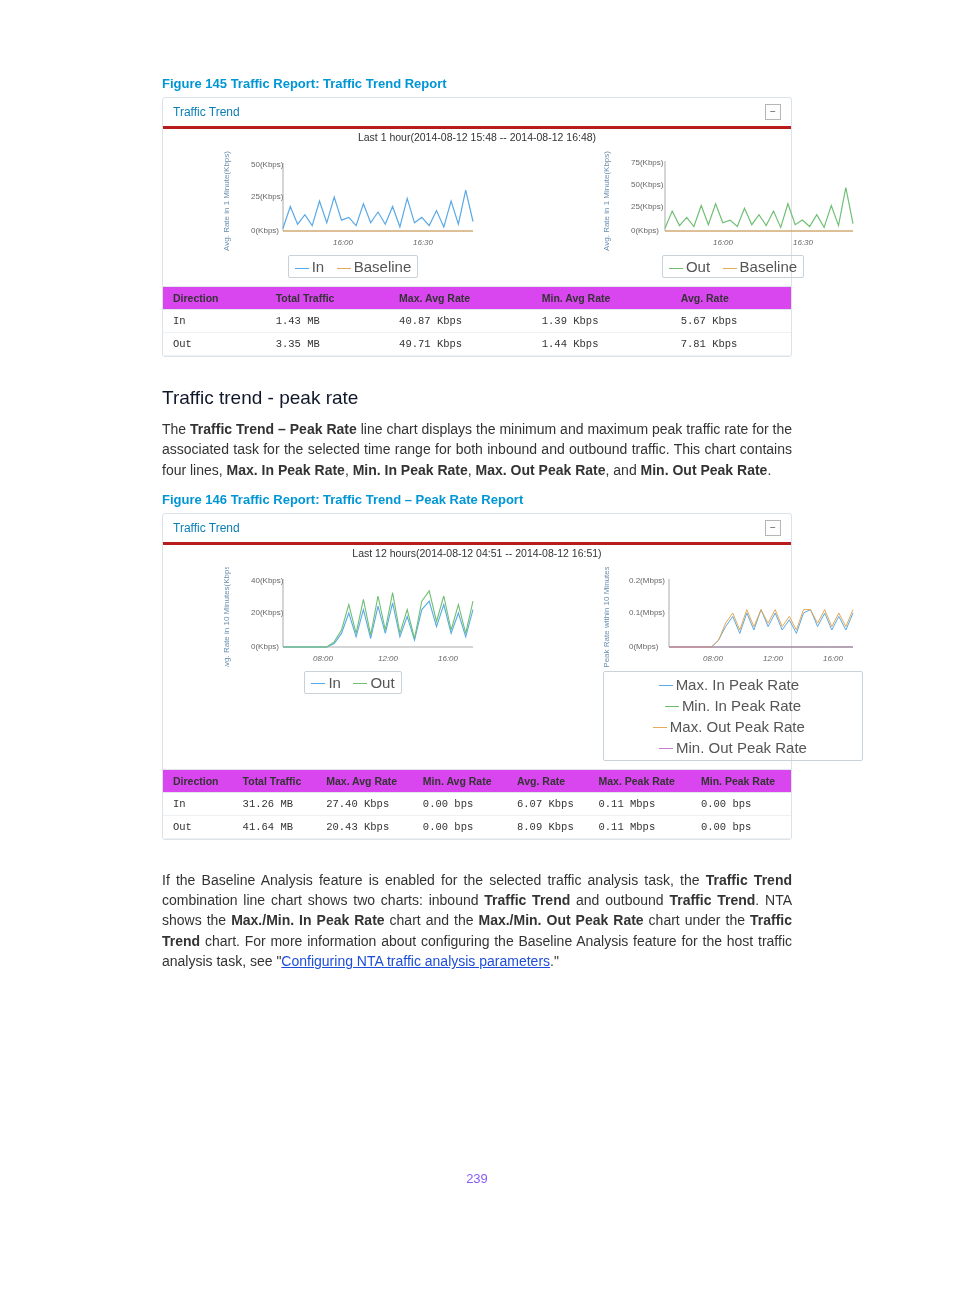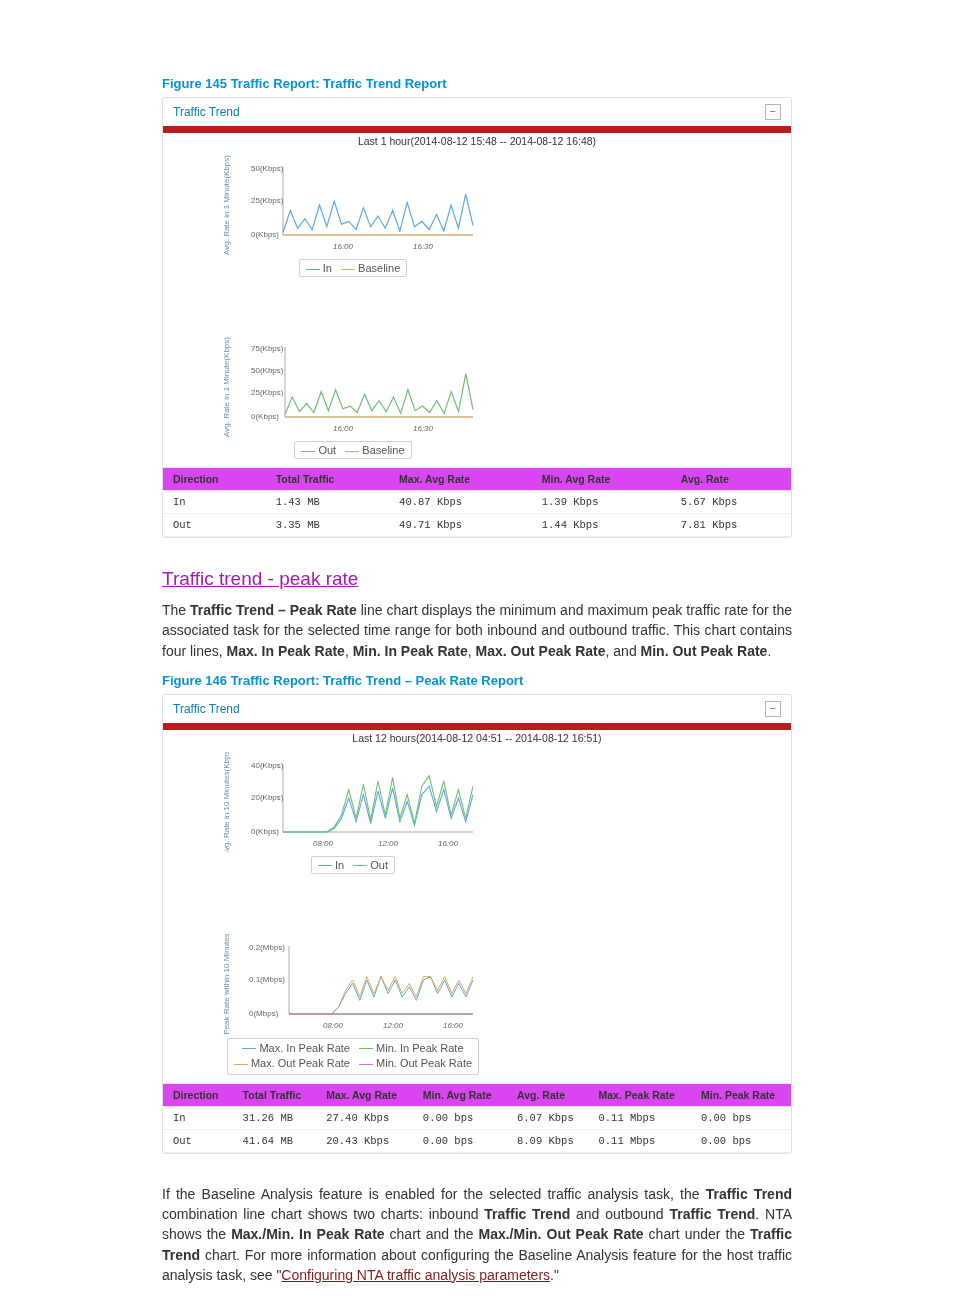--- a/index.html
+++ b/index.html
@@ -41,41 +41,40 @@
     display: flex; align-items: center; justify-content: center;
     font-size: 10px; line-height: 1;
     color: #555; background: #fdfdfd;
     cursor: pointer;
   }
   .panel-sub {
     text-align: center;
     font-size: 10.5px;
     color: #333;
     padding: 2px 0 4px 0;
-    border-top: 7px solid #b91c1c;
+    border-top: 3px solid #b91c1c;
   }
   .charts-row {
     display: flex;
-    gap: 60px;
+    gap: 120px;
     padding: 4px 60px 8px 60px;
-    flex-direction: column;
   }
   .chart-box {
     width: 260px;
   }
   svg { display: block; }
   .y-axis-label {
     font-size: 8px;
     fill: #6a8fb0;
   }
   .tick-label { font-size: 8px; fill: #666; }
   .legend-box {
     border: 1px solid #c8d2da;
     border-radius: 2px;
-    font-size: 11px;
+    font-size: 15px;
     padding: 2px 6px;
     margin: 4px auto 0 auto;
     display: inline-block;
     color: #555;
   }
   .legend-box .seg { white-space: nowrap; }
   .dash { display:inline-block; width:14px; border-top:1.5px solid; vertical-align:middle; margin-right:3px;}
   .c-in { border-color:#5aa9e6; color:#5aa9e6;}
   .c-out { border-color:#6fbf73; color:#6fbf73;}
   .c-base { border-color:#e6a957; color:#e6a957;}
@@ -102,35 +101,34 @@
   table.data-table td {
     padding: 5px 10px;
     border-bottom: 1px solid #eef1f4;
     color: #333;
     font-family: "Courier New", monospace;
     font-size: 10.5px;
   }
   table.data-table td:first-child { font-family: "Courier New", monospace; }
 
   .section-heading {
-    color: #a21caf;
+    color: #0f172a;
     font-size: 19px;
     font-weight: normal;
     margin: 24px 0 10px 0;
     font-family: "Segoe UI Light", "Arial Narrow", Arial, sans-serif;
-    text-decoration: underline;
   }
   p.body {
     font-size: 14px;
     line-height: 1.45;
     text-align: justify;
     margin: 0 0 12px 0;
     font-family: "Segoe UI", Arial, sans-serif;
   }
-  .link { color: #7f1d1d; }
+  .link { color: #1d4ed8; }
   .page-num {
     text-align: center;
     font-size: 13px;
     margin-top: 200px;
     color: #8b5cf6;
   }
 </style>
 </head>
 <body>
 

